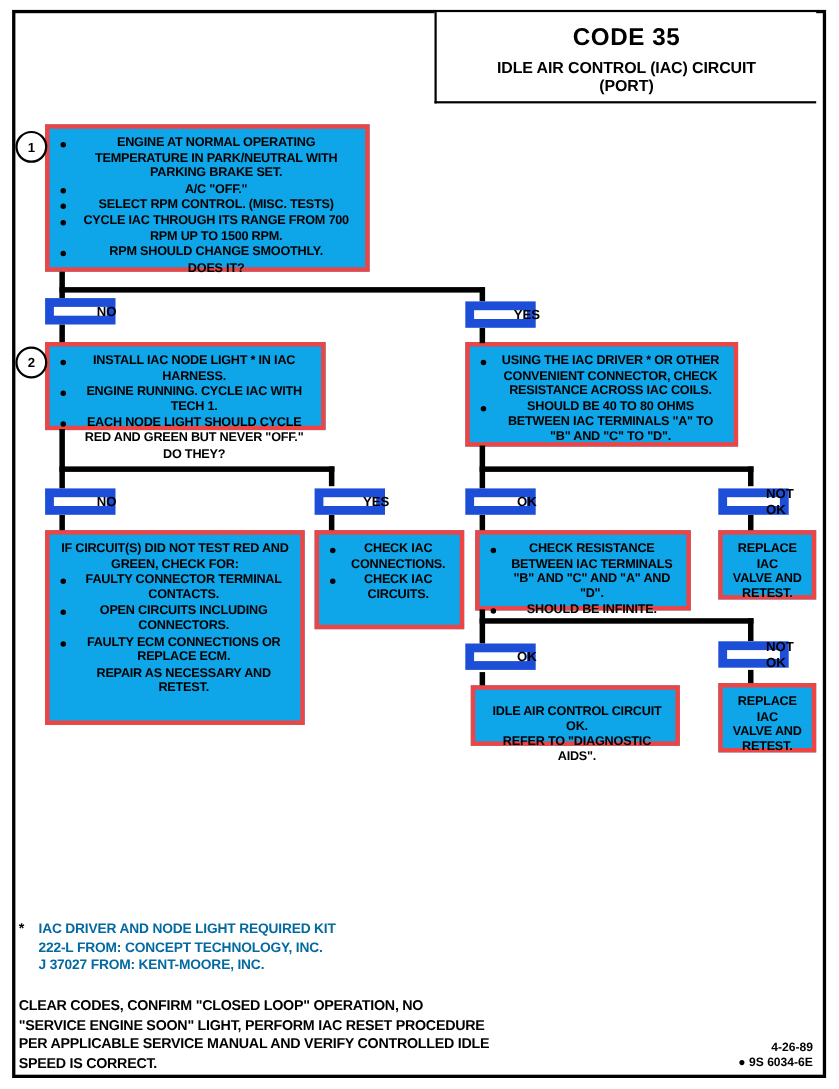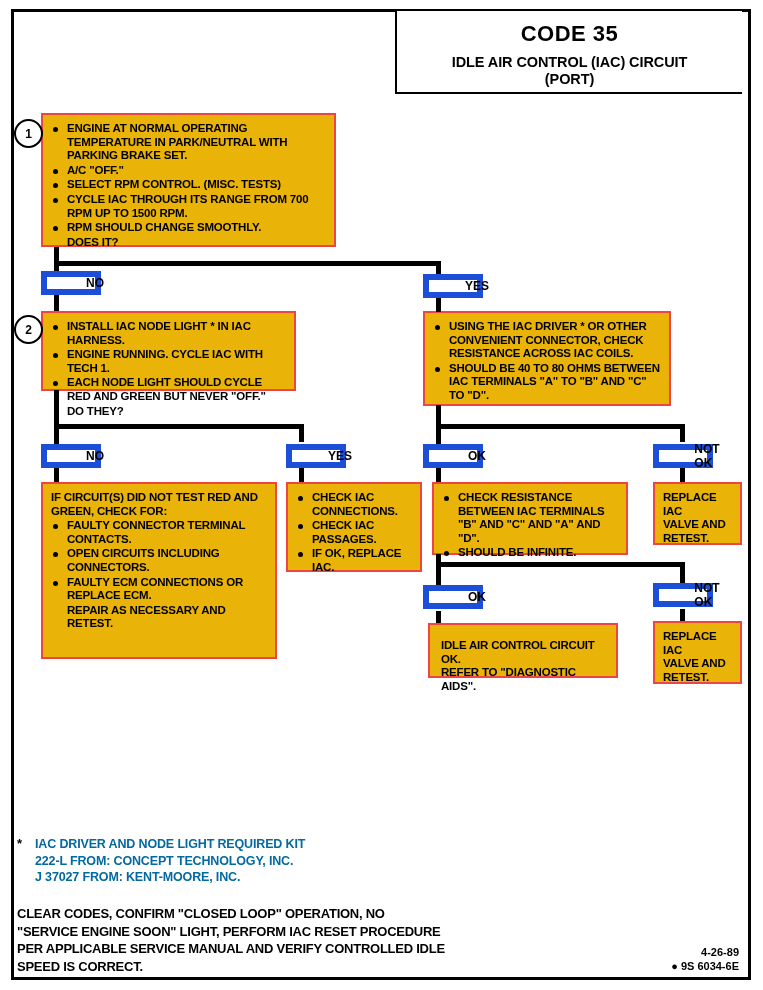--- a/index.html
+++ b/index.html
@@ -26,30 +26,31 @@
     top: 9px;
     width: 740px;
     height: 971px;
     border: 3px solid #000;
     box-sizing: border-box;
   }
   
   .box {
     position: absolute;
     box-sizing: border-box;
-    border: 2px solid #ef4444;
-    background: #eab308;
+    border: 4px solid #ef4444;
+    background: #0ea5e9;
     font-weight: bold;
     color: #000;
     letter-spacing: -0.2px;
+    text-align: center;
   }
   .tag {
     position: absolute;
     box-sizing: border-box;
-    border: 6px solid #1d4ed8;
+    border: 8px solid #1d4ed8;
     background: #fff;
     font-weight: bold;
     font-size: 12px;
     color: #000;
     display: flex;
     align-items: center;
     justify-content: center;
     letter-spacing: 0px;
     z-index: 3;
     padding-left: 48px;
@@ -272,22 +273,21 @@
         <li>FAULTY ECM CONNECTIONS OR REPLACE ECM.</li>
         <li class="nobul">REPAIR AS NECESSARY AND RETEST.</li>
       </ul>
     </div>
   </div>
 
   <div class="box" style="left:286px; top:482px; width:136px; height:90px;">
     <div class="inner">
       <ul class="bl">
         <li>CHECK IAC CONNECTIONS.</li>
-        <li>CHECK IAC PASSAGES.</li>
-        <li>IF OK, REPLACE IAC.</li>
+        <li>CHECK IAC CIRCUITS.</li>
       </ul>
     </div>
   </div>
 
   <div class="box" style="left:432px; top:482px; width:196px; height:73px;">
     <div class="inner">
       <ul class="bl">
         <li>CHECK RESISTANCE BETWEEN IAC TERMINALS "B" AND "C" AND "A" AND "D".</li>
         <li>SHOULD BE INFINITE.</li>
       </ul>

